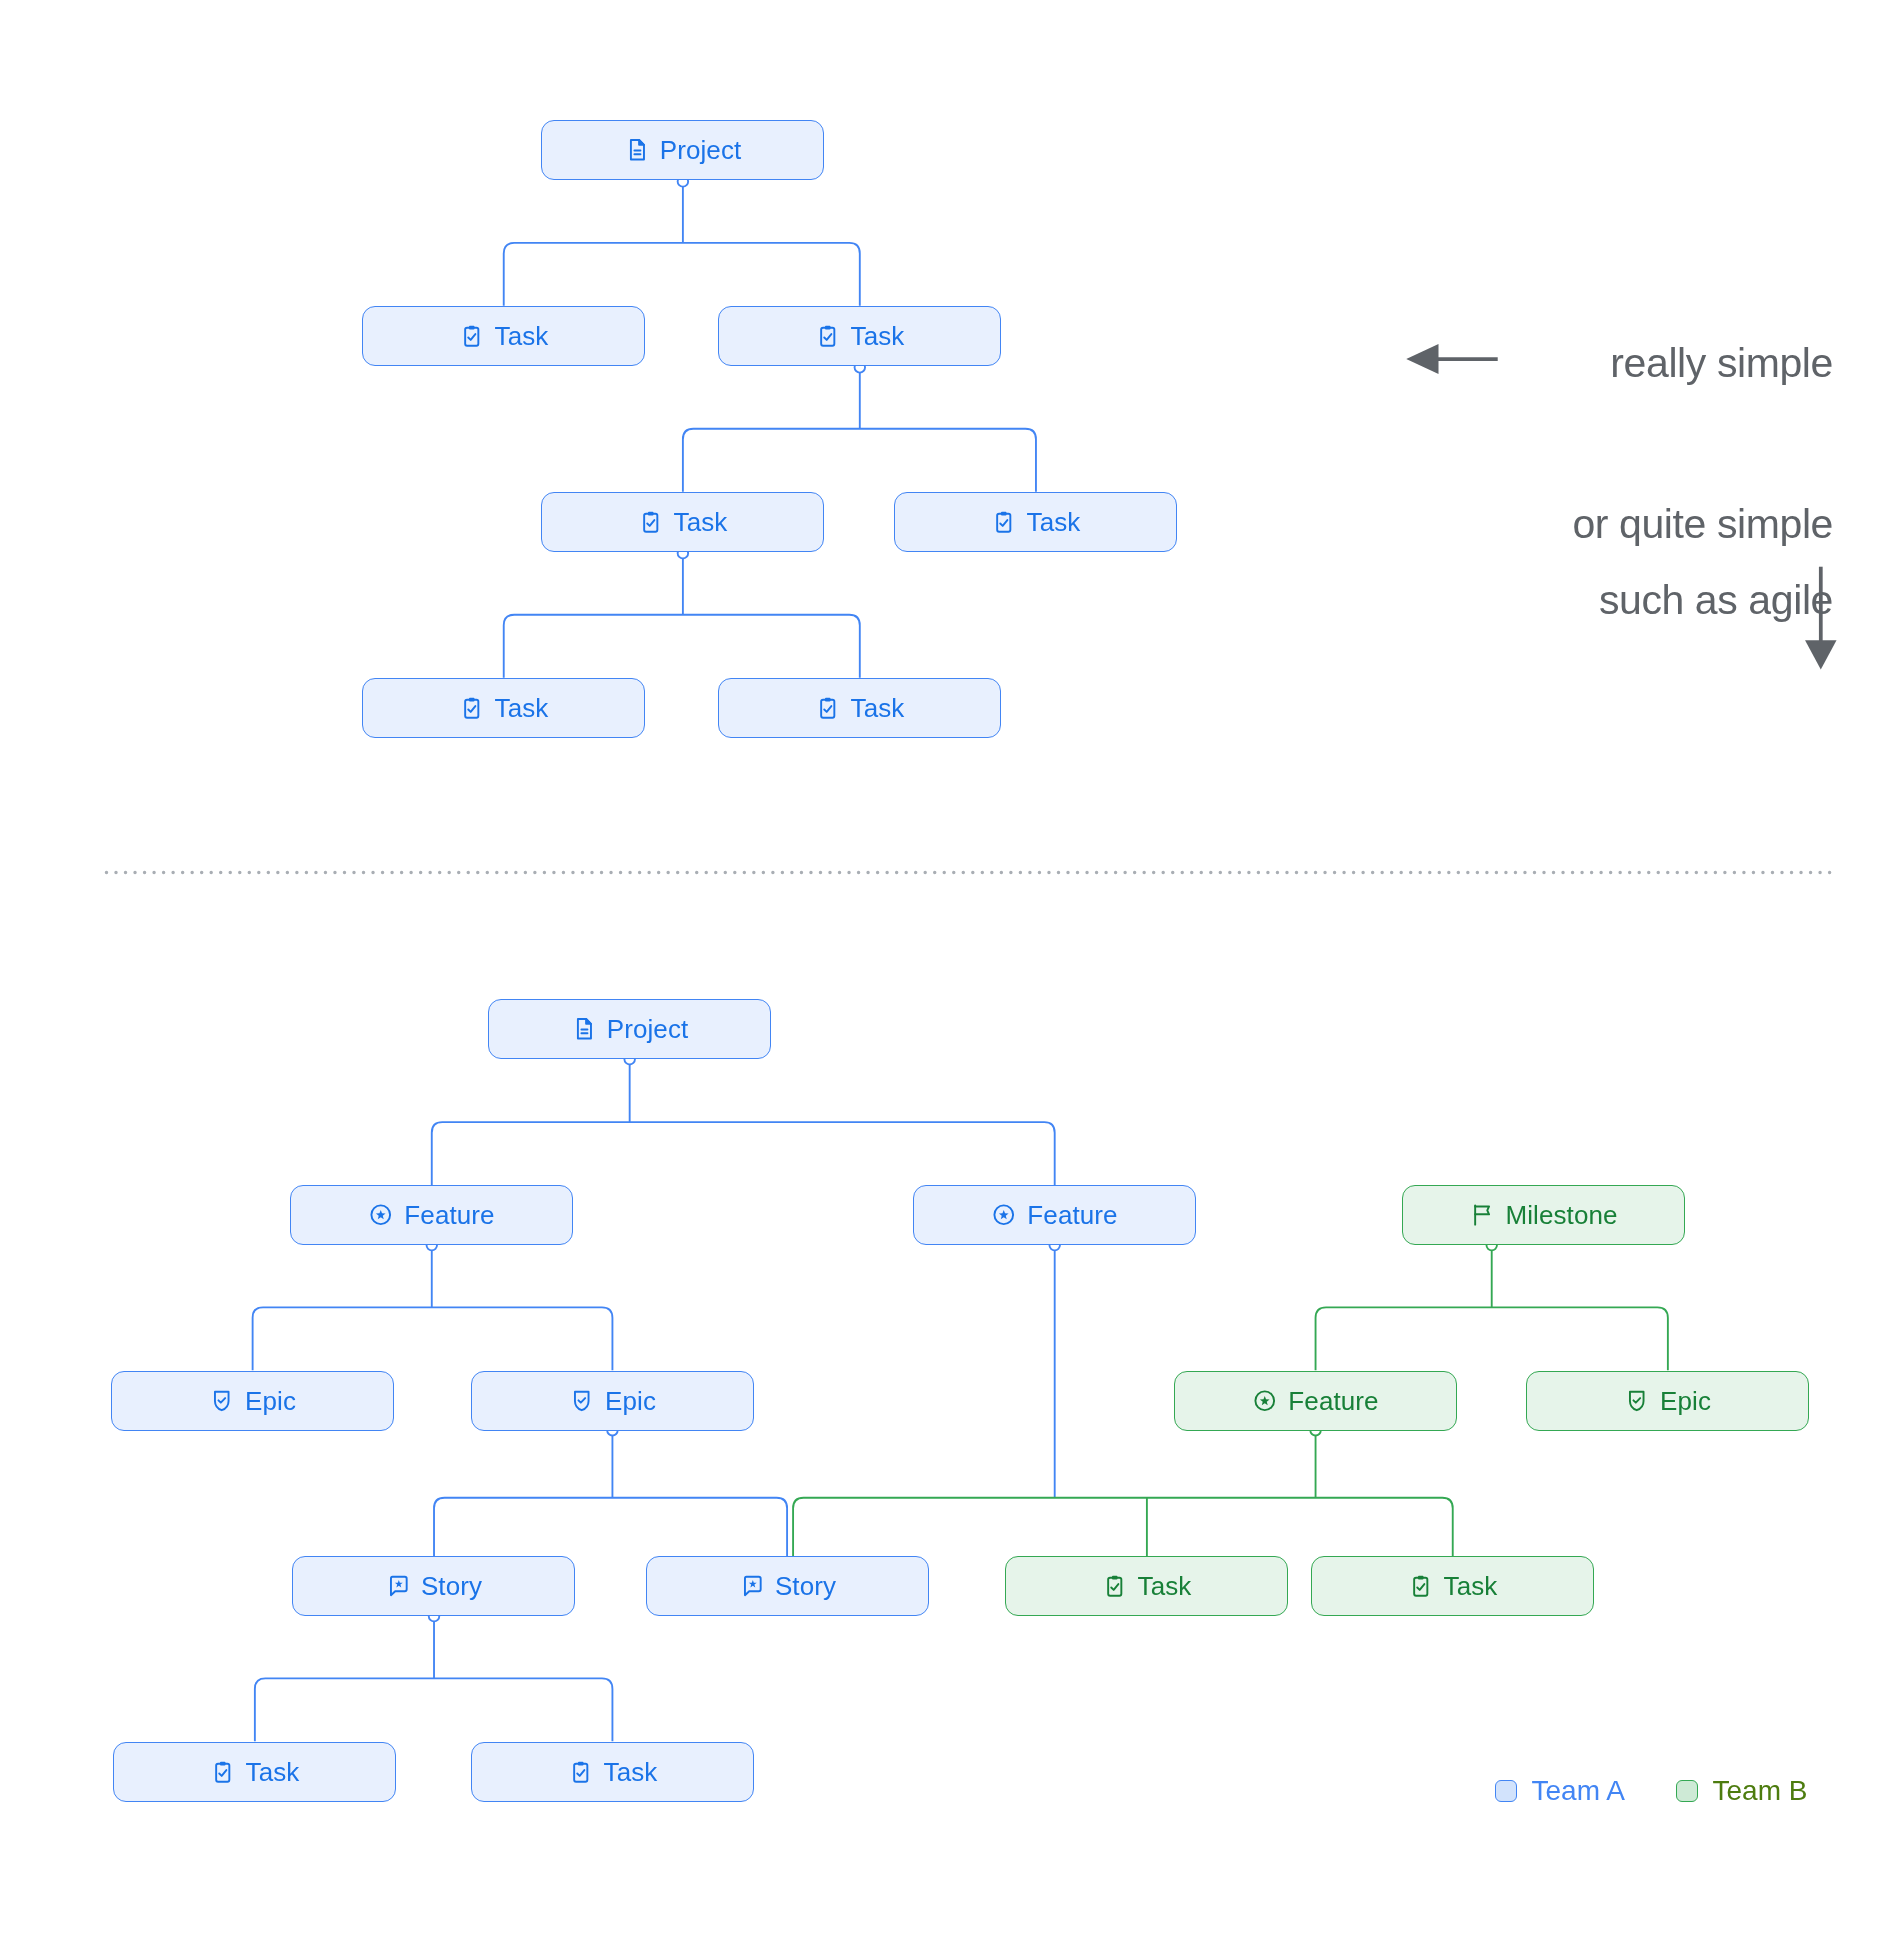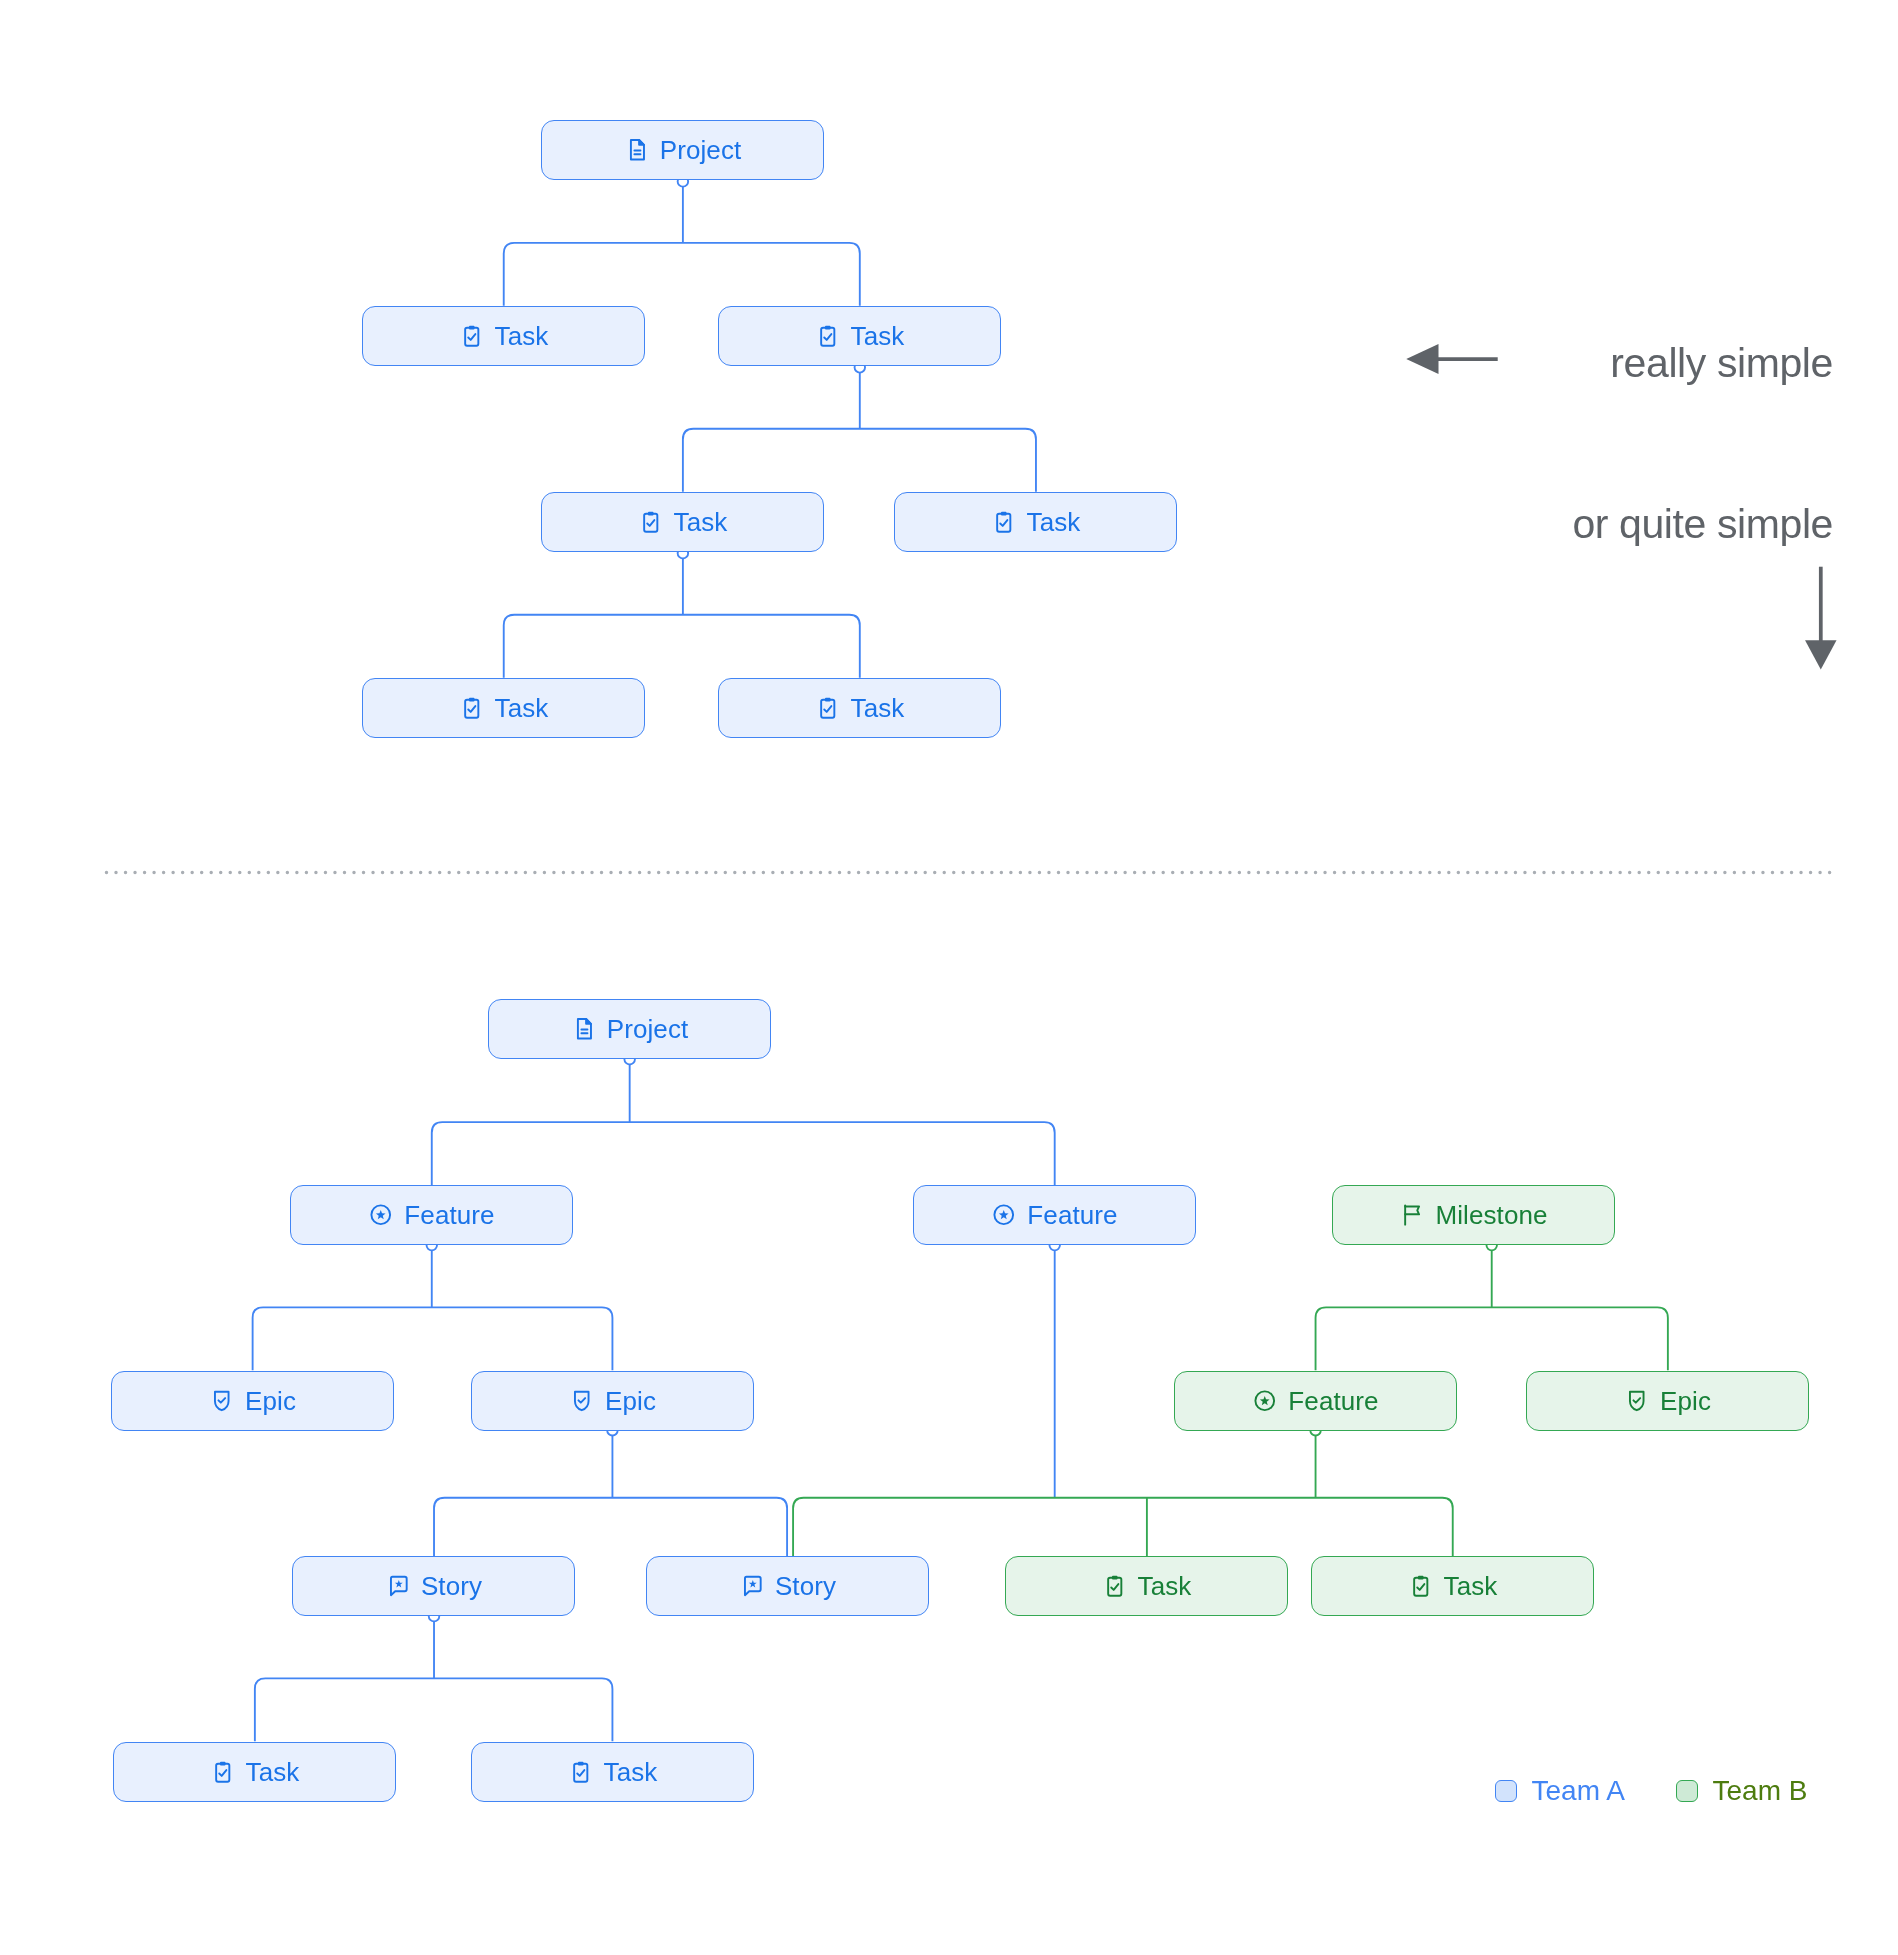--- a/index.html
+++ b/index.html
@@ -170,20 +170,21 @@
       </svg>
     </span>
     <span class="label">Task</span>
   </div>
 
   <div class="note" style="top:325px">
     <div>really simple</div>
   </div>
   <div class="note" style="top:486px">
     <div>or quite simple</div>
+    <div>such as agile</div>
   </div>
 
   <div class="node team-a" style="left:488px;top:999px">
     <span class="icon">
       <svg viewBox="0 0 24 24" fill="none" stroke="currentColor" stroke-width="1.8" stroke-linejoin="round" stroke-linecap="round">
         <path d="M6.5 2.8 H14.2 L18.8 7.4 V21.2 H6.5 Z"></path>
         <path d="M14.2 2.8 V7.4 H18.8 Z" fill="currentColor"></path>
         <path d="M9.8 12.7 H15.5 M9.8 16.2 H15.5"></path>
       </svg>
     </span>
@@ -203,21 +204,21 @@
   <div class="node team-a" style="left:913px;top:1185px">
     <span class="icon">
       <svg viewBox="0 0 24 24" fill="none" stroke="currentColor" stroke-width="1.8">
         <circle cx="12" cy="12" r="8.8"></circle>
         <path fill="currentColor" stroke="none" d="M12 7.5 L13.18 10.68 L16.56 10.82 L13.9 12.92 L14.82 16.18 L12 14.3 L9.18 16.18 L10.1 12.92 L7.44 10.82 L10.82 10.68 Z"></path>
       </svg>
     </span>
     <span class="label">Feature</span>
   </div>
 
-  <div class="node team-b" style="left:1332px;top:1185px">
+  <div class="node team-b" style="left:1402px;top:1185px">
     <span class="icon">
       <svg viewBox="0 0 24 24" fill="none" stroke="currentColor" stroke-width="1.8" stroke-linejoin="round" stroke-linecap="round">
         <path d="M5.8 21.3 V3.2"></path>
         <path d="M5.8 4.2 H18.9 L17.2 7.9 L18.9 11.6 H5.8"></path>
       </svg>
     </span>
     <span class="label">Milestone</span>
   </div>
 
   <div class="node team-a" style="left:111px;top:1371px">

